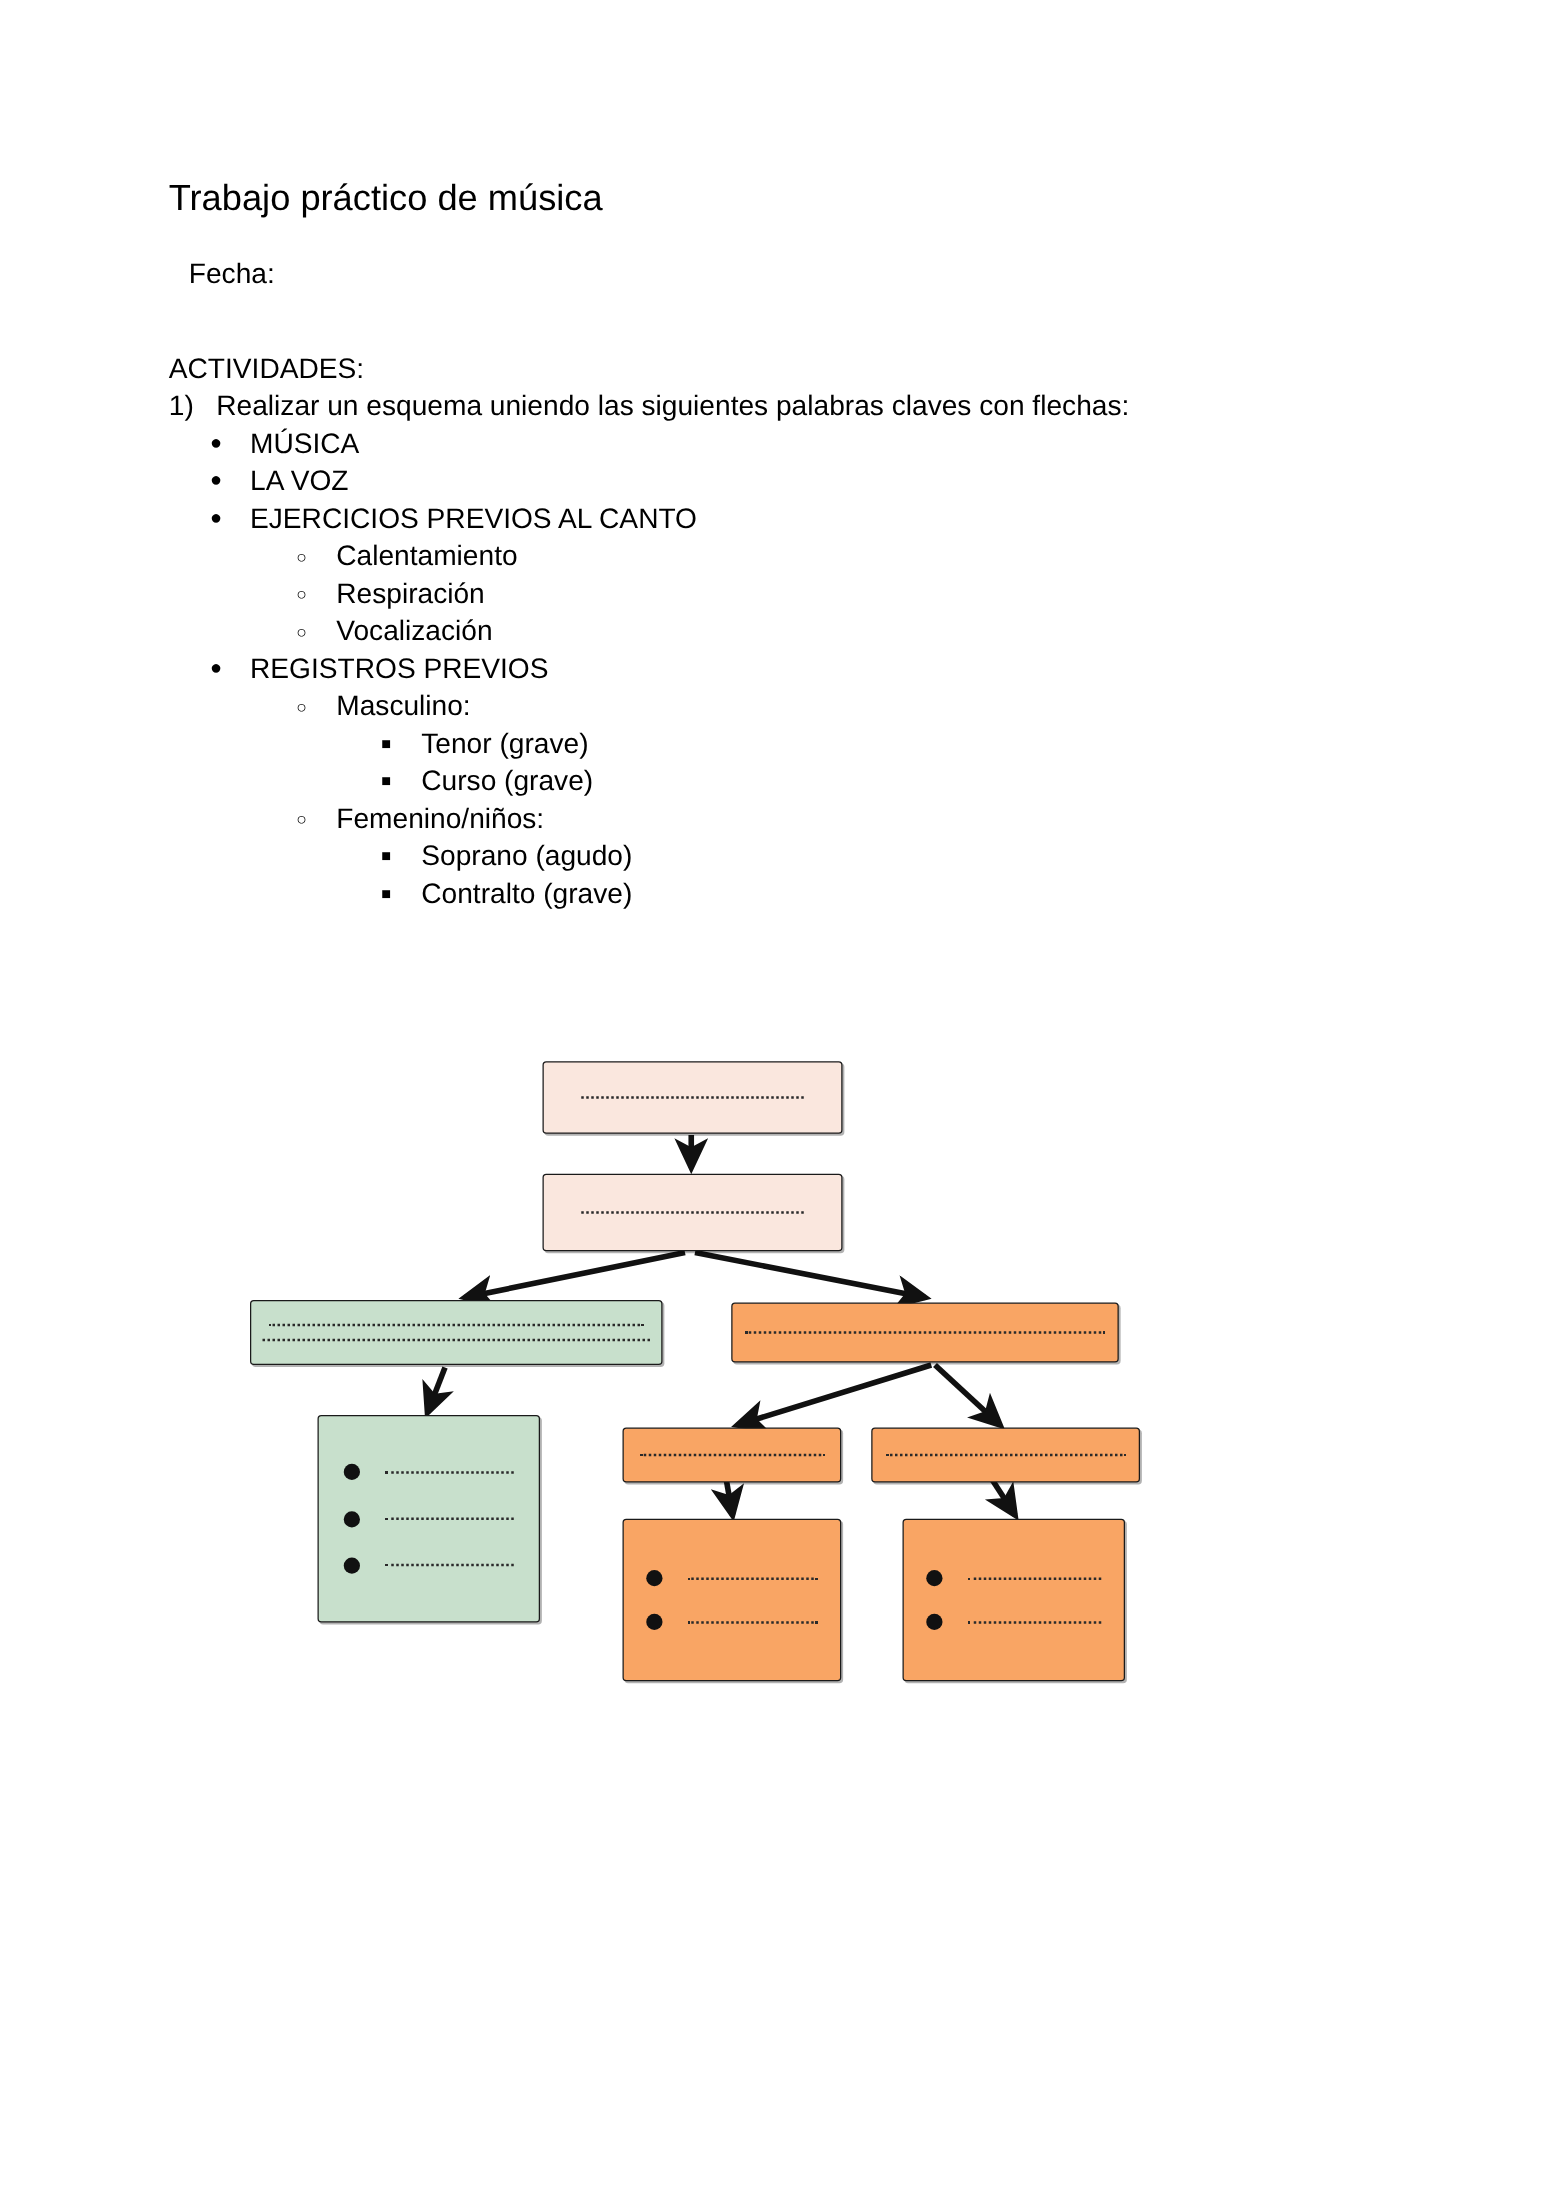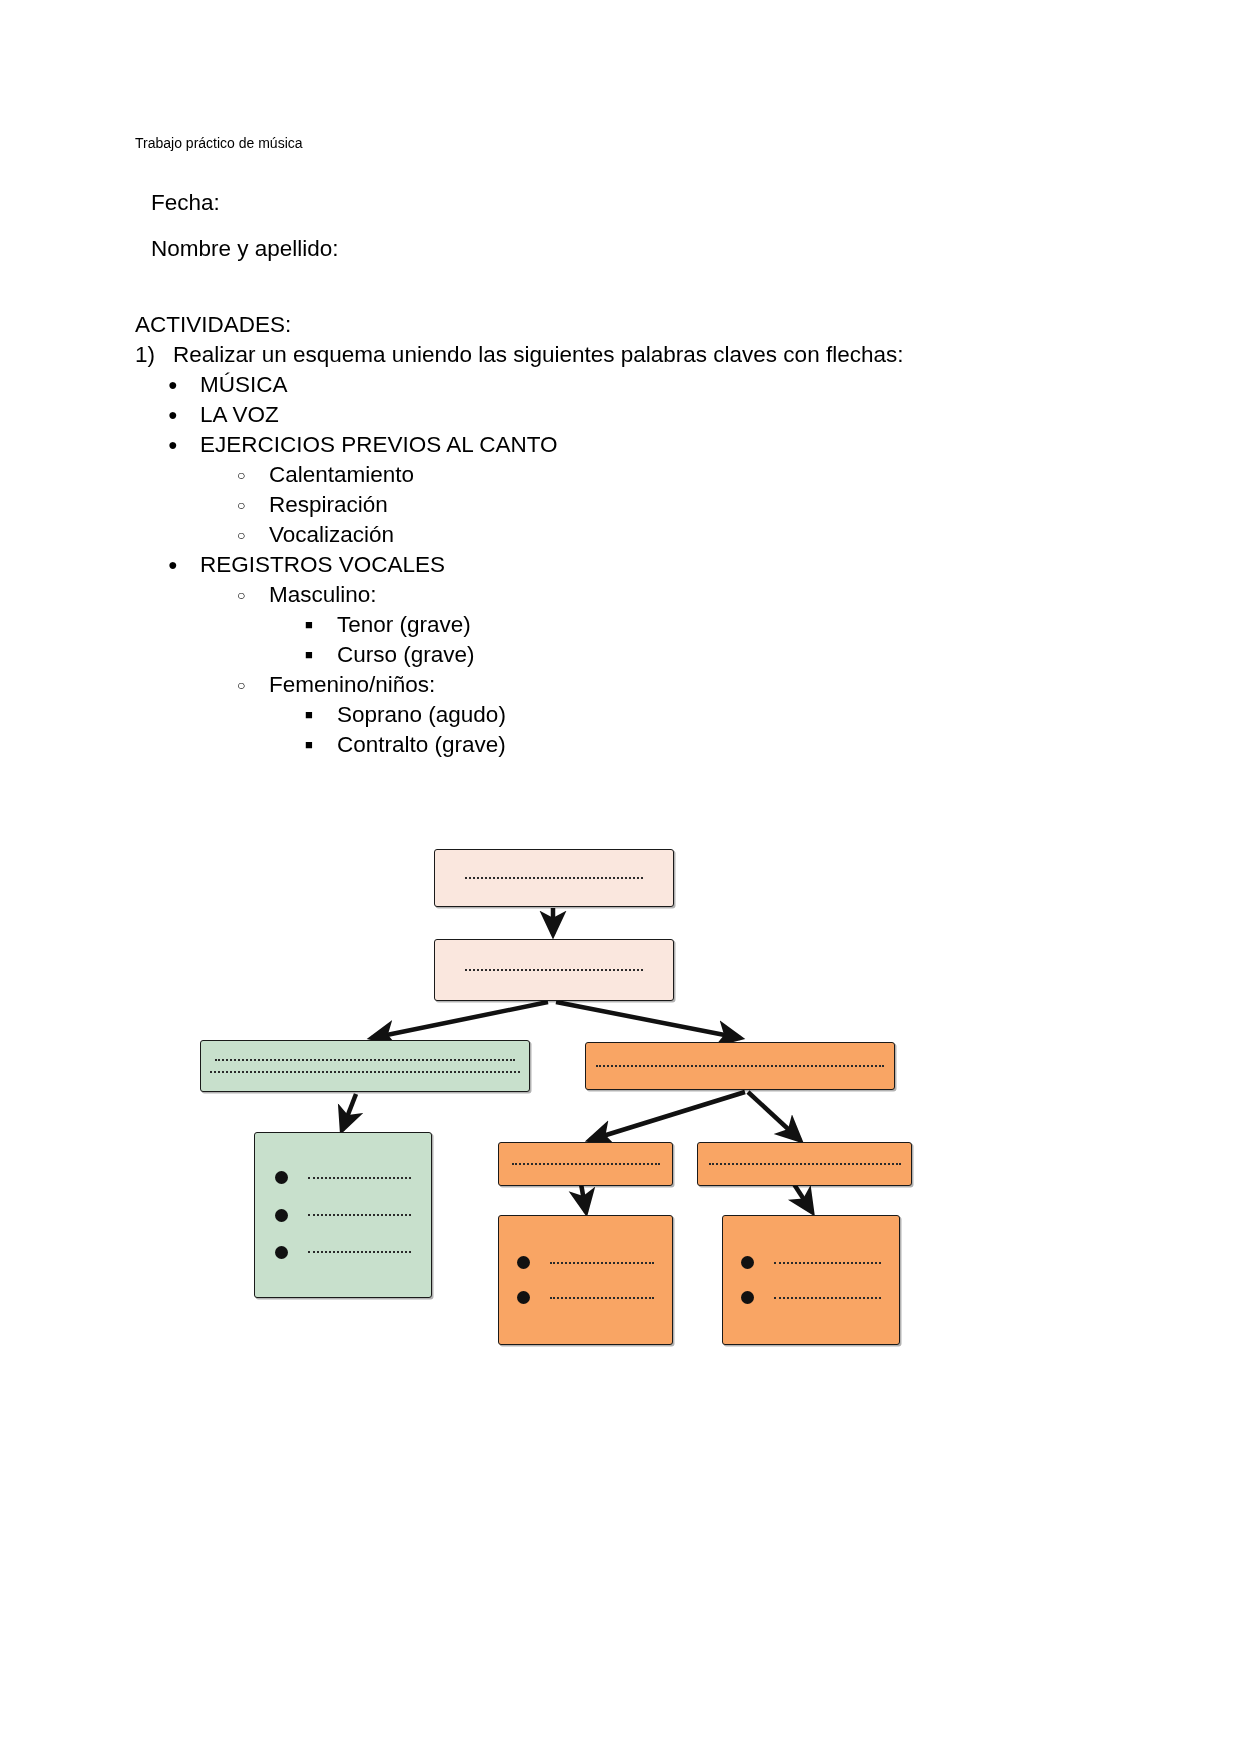--- a/index.html
+++ b/index.html
@@ -26,21 +26,21 @@
   
   .text-block {
     position: absolute;
     left: 135px;
     top: 128px;
     width: 960px;
     font-size: 22.5px;
     line-height: 30px;
     color: #000;
   }
-  .doc-title { margin: 0 0 30px 0; font-weight: normal; font-size: 14px; }
+  .doc-title { margin: 16px 0 30px 0; font-weight: normal; font-size: 29px; }
   .field-line { margin: 16px; }
   .spacer-line { height: 30px; }
   .section-head { margin: 0; }
 
   .numbered {
     display: flex;
     align-items: flex-start;
     margin: 0;
   }
   .numbered .num { width: 38px; flex: 0 0 38px; }
@@ -127,21 +127,20 @@
 </head>
 <body>
 
 <div class="page">
 
   <div class="text-block">
 
     <p class="doc-title">Trabajo práctico de música</p>
 
     <p class="field-line">Fecha:</p>
-    <p class="field-line">Nombre y apellido:</p>
 
     <div class="spacer-line"></div>
 
     <p class="section-head">ACTIVIDADES:</p>
 
     <div class="numbered">
       <span class="num">1)</span>
       <span class="numtext">Realizar un esquema uniendo las siguientes palabras claves con flechas:</span>
     </div>
 
@@ -171,21 +170,21 @@
       </li>
       <li class="item">
         <span class="bullet">○</span>
         <span class="txt">Vocalización</span>
       </li>
     </ul>
 
     <ul class="lvl lvl1">
       <li class="item">
         <span class="bullet">●</span>
-        <span class="txt">REGISTROS VOCALES</span>
+        <span class="txt">REGISTROS PREVIOS</span>
       </li>
     </ul>
 
     <ul class="lvl lvl2">
       <li class="item">
         <span class="bullet">○</span>
         <span class="txt">Masculino:</span>
       </li>
     </ul>
 

